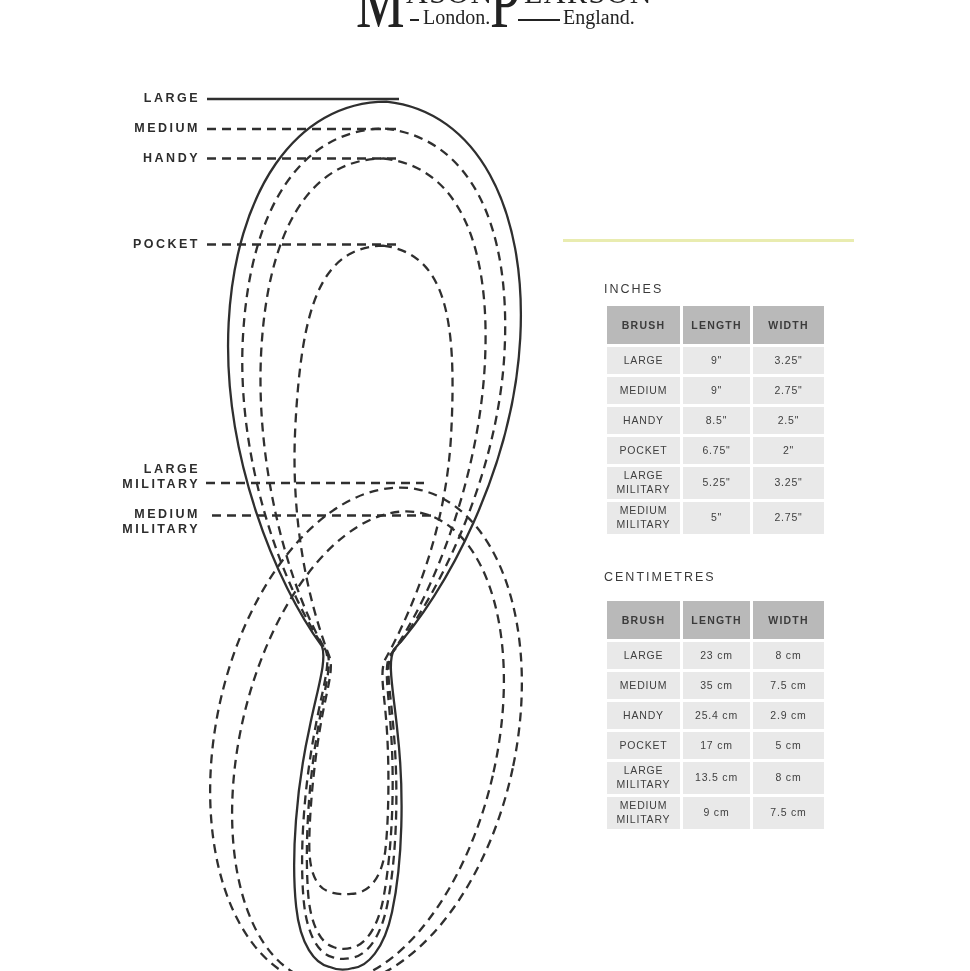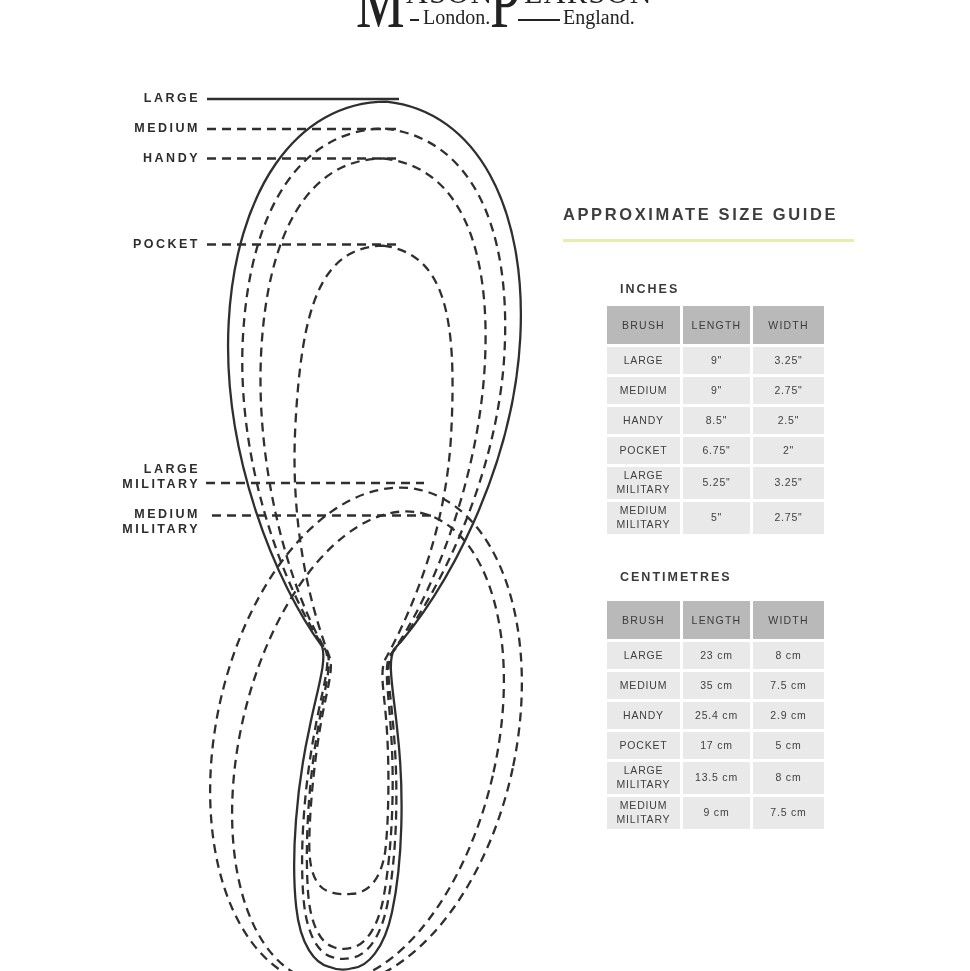--- a/index.html
+++ b/index.html
@@ -19,27 +19,27 @@
 
   
   .dlabel { position:absolute; width:96px; text-align:right; font-weight:700;
             font-size:12.5px; line-height:15px; letter-spacing:2.5px; color:#2d2d2d; }
 
   
   .sg-title { position:absolute; left:563px; top:205px; font-size:16.5px; font-weight:700;
               letter-spacing:2.6px; color:#3d3d3d; white-space:nowrap; }
   .sg-underline { position:absolute; left:563px; top:239px; width:291px; height:3px;
                   background:#e9ecb0; }
-  .table-label { position:absolute; left:620px; font-size:12.5px; font-weight:700;
+  .table-label { position:absolute; left:604px; font-size:12.5px; font-weight:400;
                  letter-spacing:2px; color:#3a3a3a; white-space:nowrap; }
   .sg-table { position:absolute; left:604px; border-collapse:separate; border-spacing:3px;
               table-layout:fixed; }
   .sg-table th, .sg-table td { box-sizing:border-box; text-align:center; vertical-align:middle;
               padding:0 2px; }
-  .sg-table th { height:38px; background:#b9b9b9; font-size:10.5px; font-weight:400;
+  .sg-table th { height:38px; background:#b9b9b9; font-size:10.5px; font-weight:700;
               letter-spacing:1.2px; color:#3b3b3b; }
   .sg-table td { height:27px; background:#e9e9e9; font-size:10.5px; font-weight:400;
               letter-spacing:0.8px; color:#3f3f3f; line-height:1.3; }
   .sg-table tr.tall td { height:32px; }
 
   
   .diagram-svg { position:absolute; left:0; top:0; }
   .stroke { fill:none; stroke:#2f2f2f; stroke-width:2.3; }
   .dashed { stroke-dasharray:9 6; }
 </style>
@@ -91,21 +91,20 @@
     <line class="stroke dashed" x1="212" y1="515.5" x2="431" y2="515.5"></line>
   </svg>
 
   <div class="dlabel" style="left:104px; top:91px">LARGE</div>
   <div class="dlabel" style="left:104px; top:121px">MEDIUM</div>
   <div class="dlabel" style="left:104px; top:151px">HANDY</div>
   <div class="dlabel" style="left:104px; top:237px">POCKET</div>
   <div class="dlabel" style="left:104px; top:462px">LARGE MILITARY</div>
   <div class="dlabel" style="left:104px; top:507px">MEDIUM MILITARY</div>
 
-  <div class="sg-title">APPROXIMATE SIZE GUIDE</div>
   <div class="sg-underline"></div>
 
   <div class="table-label" style="top:282px">INCHES</div>
   <table class="sg-table" style="top:303px">
     <colgroup>
         <col style="width:73px">
         <col style="width:67px">
         <col style="width:71px">
       </colgroup>
     <thead>

